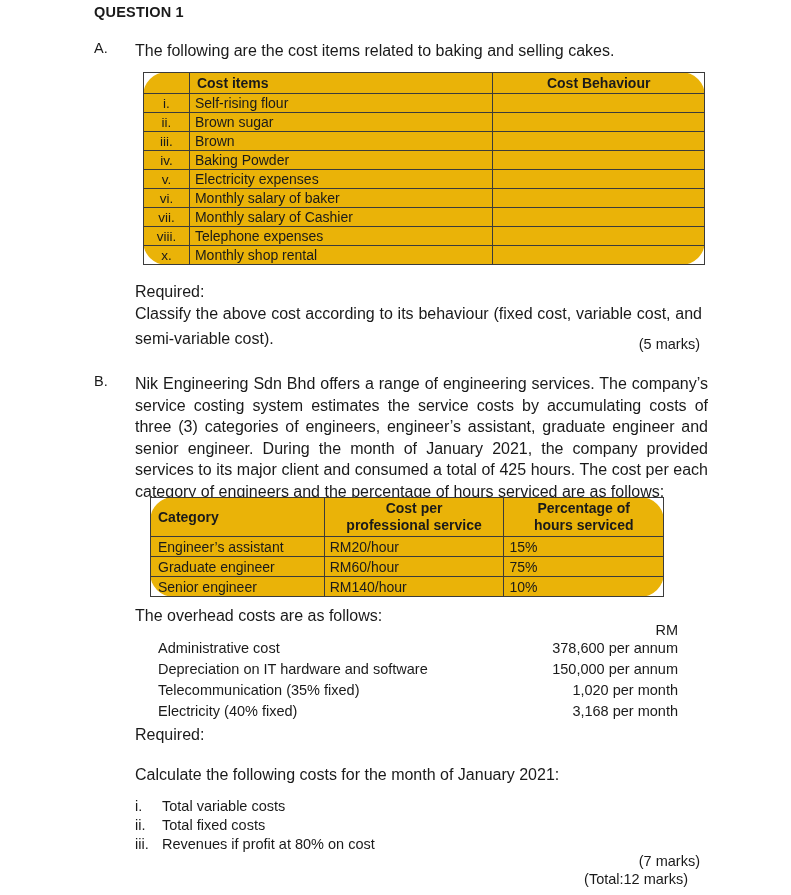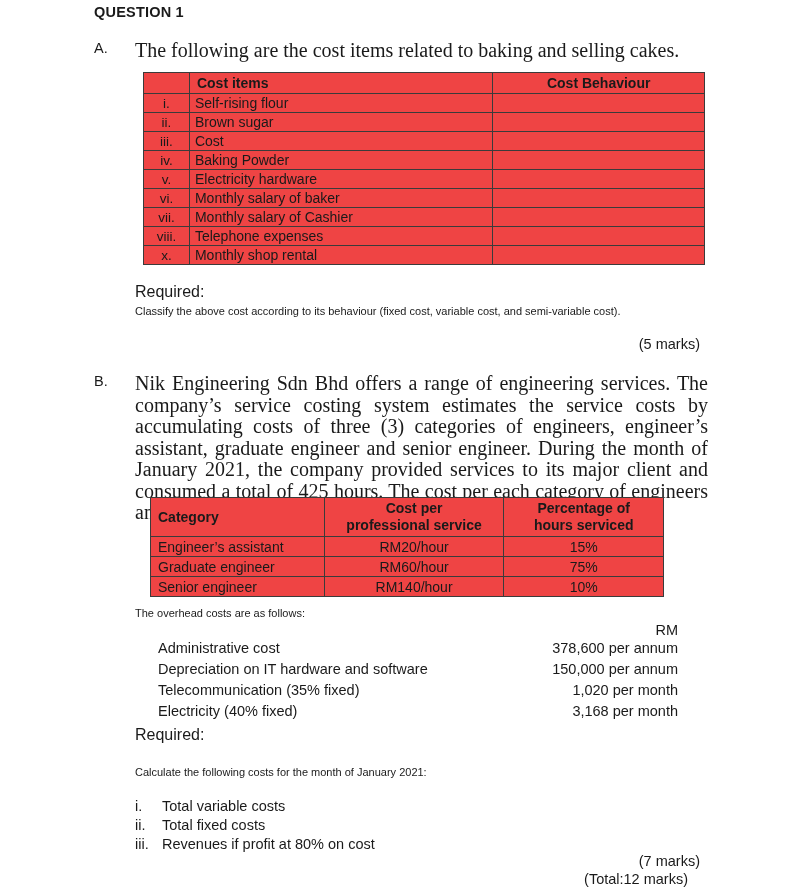--- a/index.html
+++ b/index.html
@@ -33,33 +33,33 @@
     font-weight: bold;
     letter-spacing: 0.2px;
   }
   .part-letter {
     position: absolute;
     font-size: 14.5px;
     font-weight: normal;
   }
   .part-body {
     position: absolute;
-    font-size: 20px;
+    font-size: 16px;
     line-height: 21.5px;
     text-align: justify;
     text-justify: inter-word;
-    font-family: Liberation Serif, serif;
   }
 
   
   table.doc-table {
     position: absolute;
     border-collapse: collapse;
     font-size: 14px;
-    background: #ef4444;
+    background: #eab308;
+    border-radius: 24px;
   }
   table.doc-table td, table.doc-table th {
     border: 1px solid #3b3b3b;
     padding: 1px 5px;
     font-weight: normal;
     vertical-align: middle;
     box-sizing: border-box;
     white-space: nowrap;
   }
   table.doc-table th {
@@ -98,34 +98,34 @@
     vertical-align: middle;
     padding-left: 7px;
   }
   #category-table td.cat {
     text-align: left;
     padding-left: 7px;
     height: 20px;
     margin-left: 41px;
   }
   #category-table td.ctr {
-    text-align: center;
+    text-align: left;
     height: 20px;
   }
 
   
   .required-label {
     position: absolute;
     font-size: 16px;
     font-weight: normal;
   }
   .plain {
     position: absolute;
-    font-size: 11px;
-    line-height: 20px;
+    font-size: 16px;
+    line-height: 25px;
   }
   .marks {
     position: absolute;
     font-size: 14.5px;
     text-align: right;
   }
 
   
   .overhead-wrap {
     position: absolute;
@@ -197,31 +197,31 @@
         <td class="item">Self-rising flour</td>
         <td class="beh"></td>
       </tr>
       <tr>
         <td class="num">ii.</td>
         <td class="item">Brown sugar</td>
         <td class="beh"></td>
       </tr>
       <tr>
         <td class="num">iii.</td>
-        <td class="item">Cost</td>
+        <td class="item">Brown</td>
         <td class="beh"></td>
       </tr>
       <tr>
         <td class="num">iv.</td>
         <td class="item">Baking Powder</td>
         <td class="beh"></td>
       </tr>
       <tr>
         <td class="num">v.</td>
-        <td class="item">Electricity hardware</td>
+        <td class="item">Electricity expenses</td>
         <td class="beh"></td>
       </tr>
       <tr>
         <td class="num">vi.</td>
         <td class="item">Monthly salary of baker</td>
         <td class="beh"></td>
       </tr>
       <tr>
         <td class="num">vii.</td>
         <td class="item">Monthly salary of Cashier</td>

